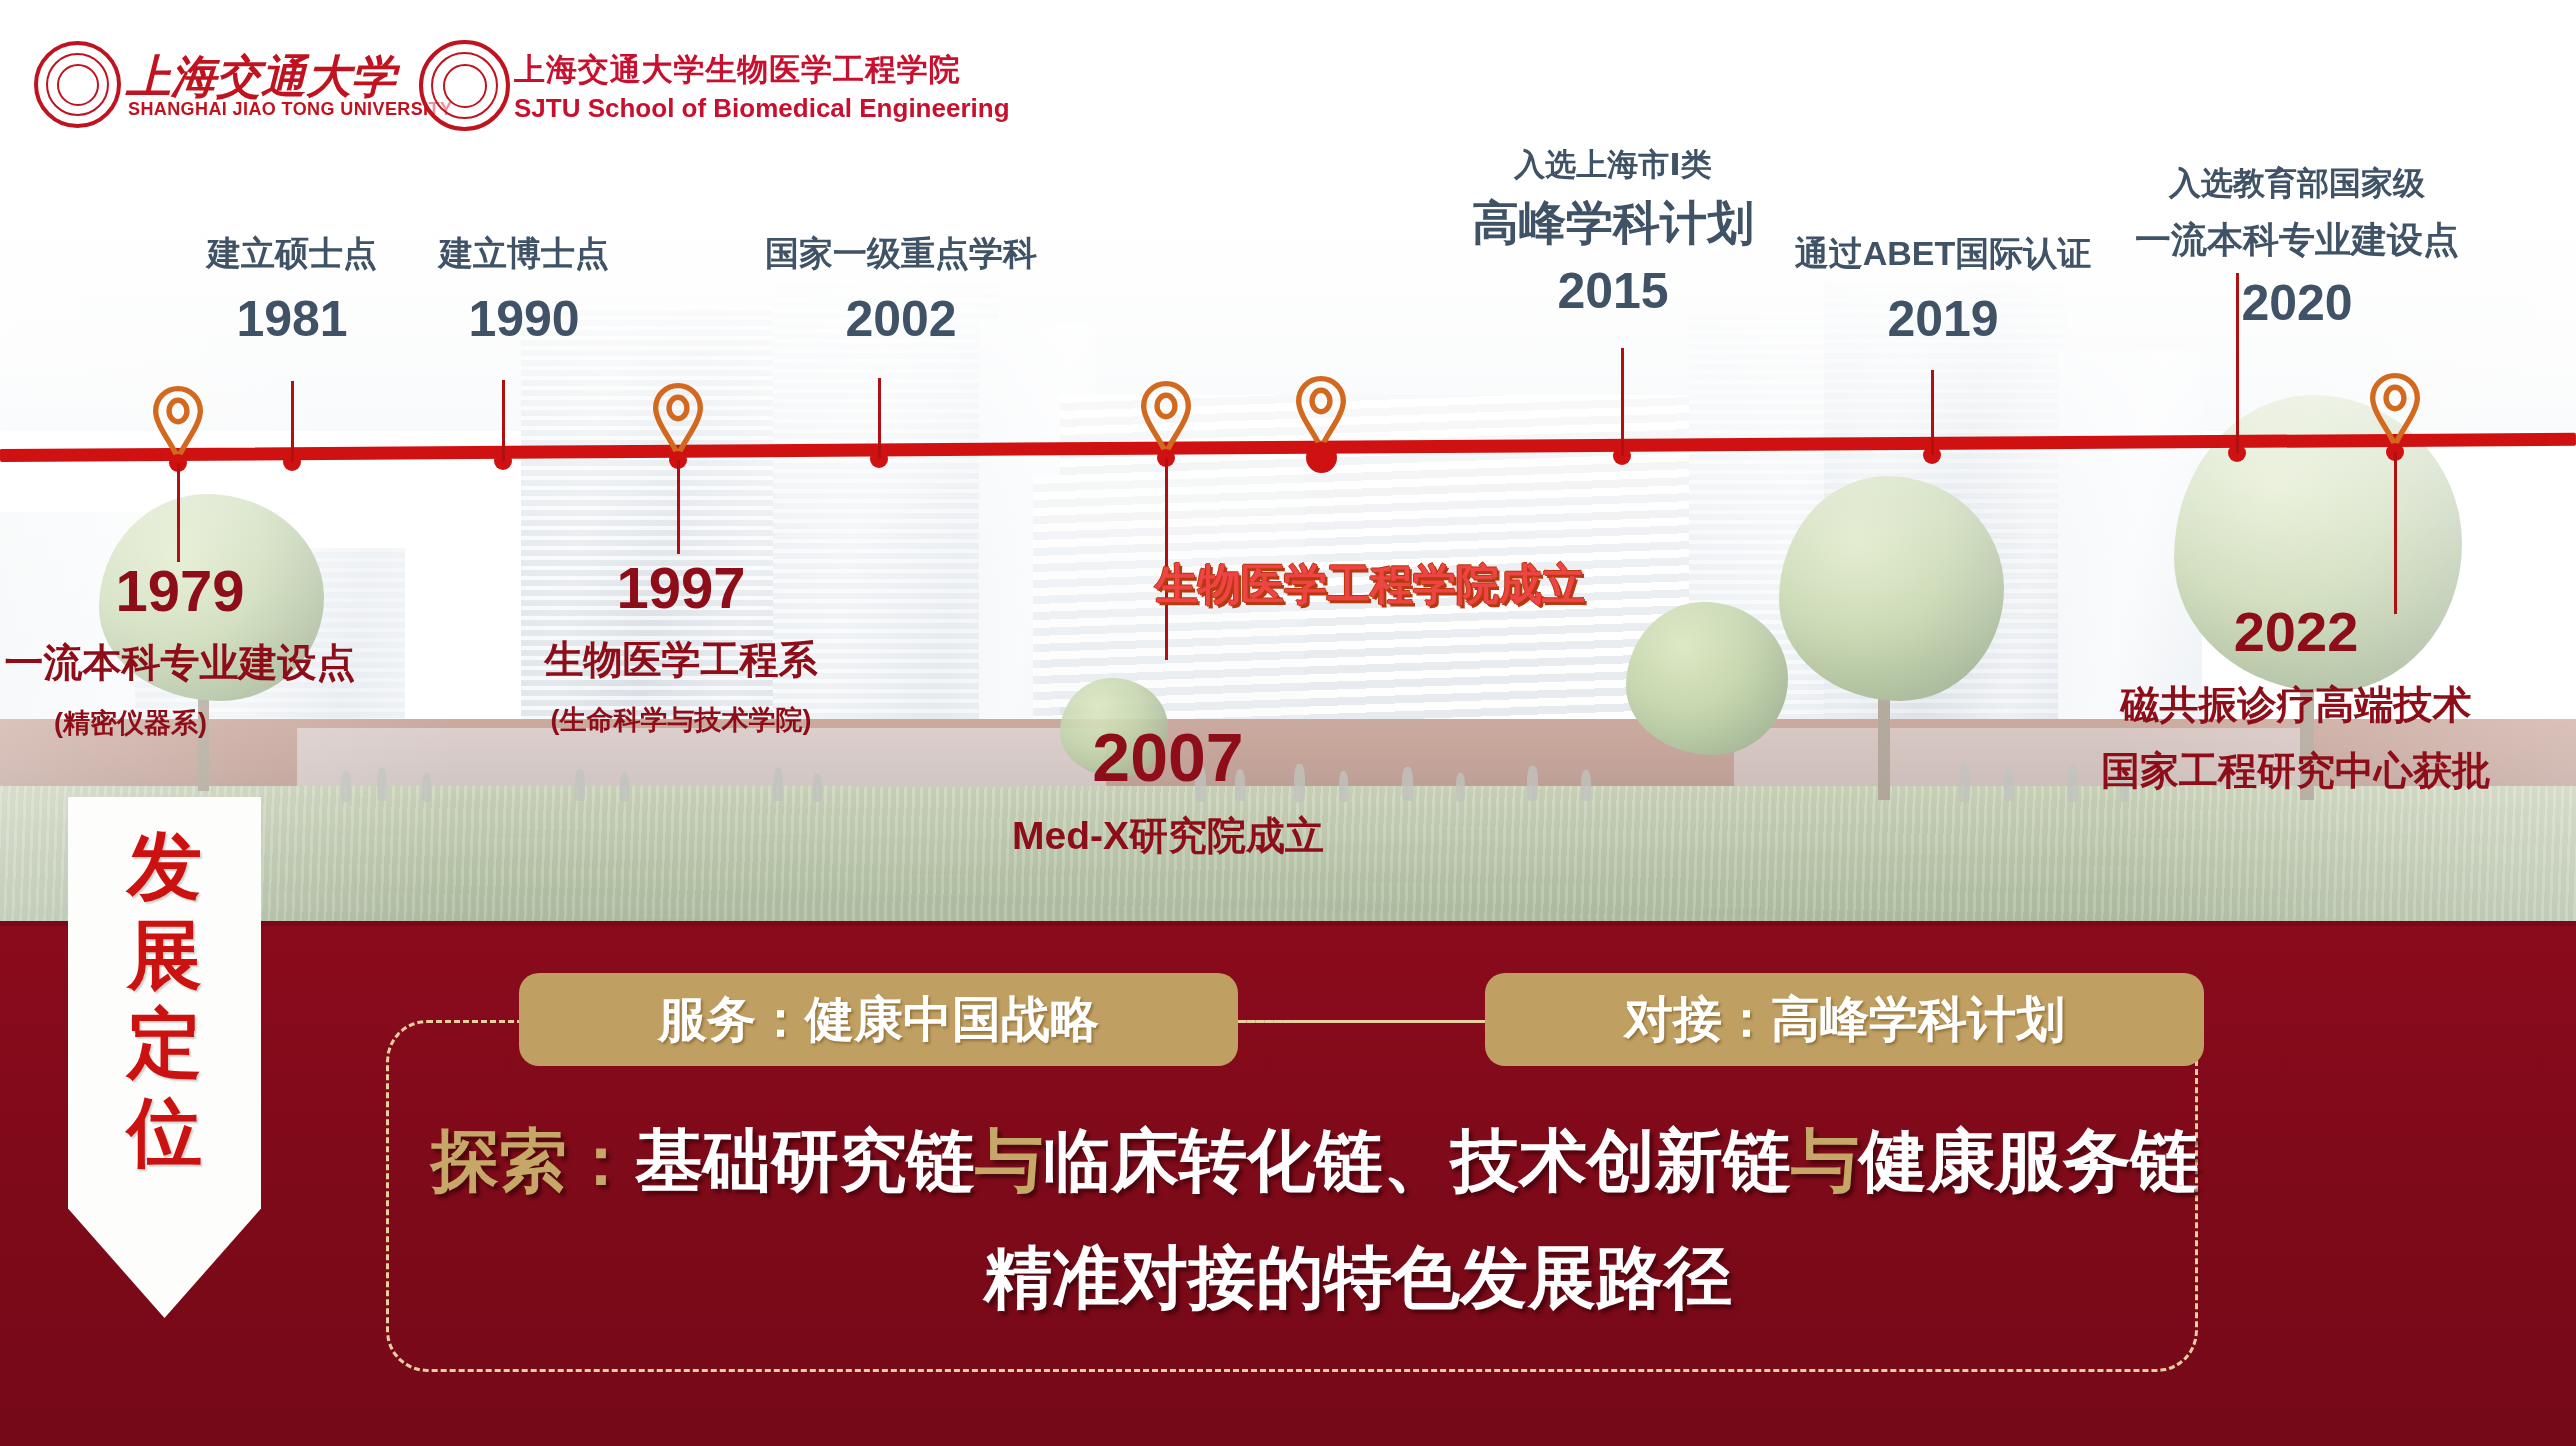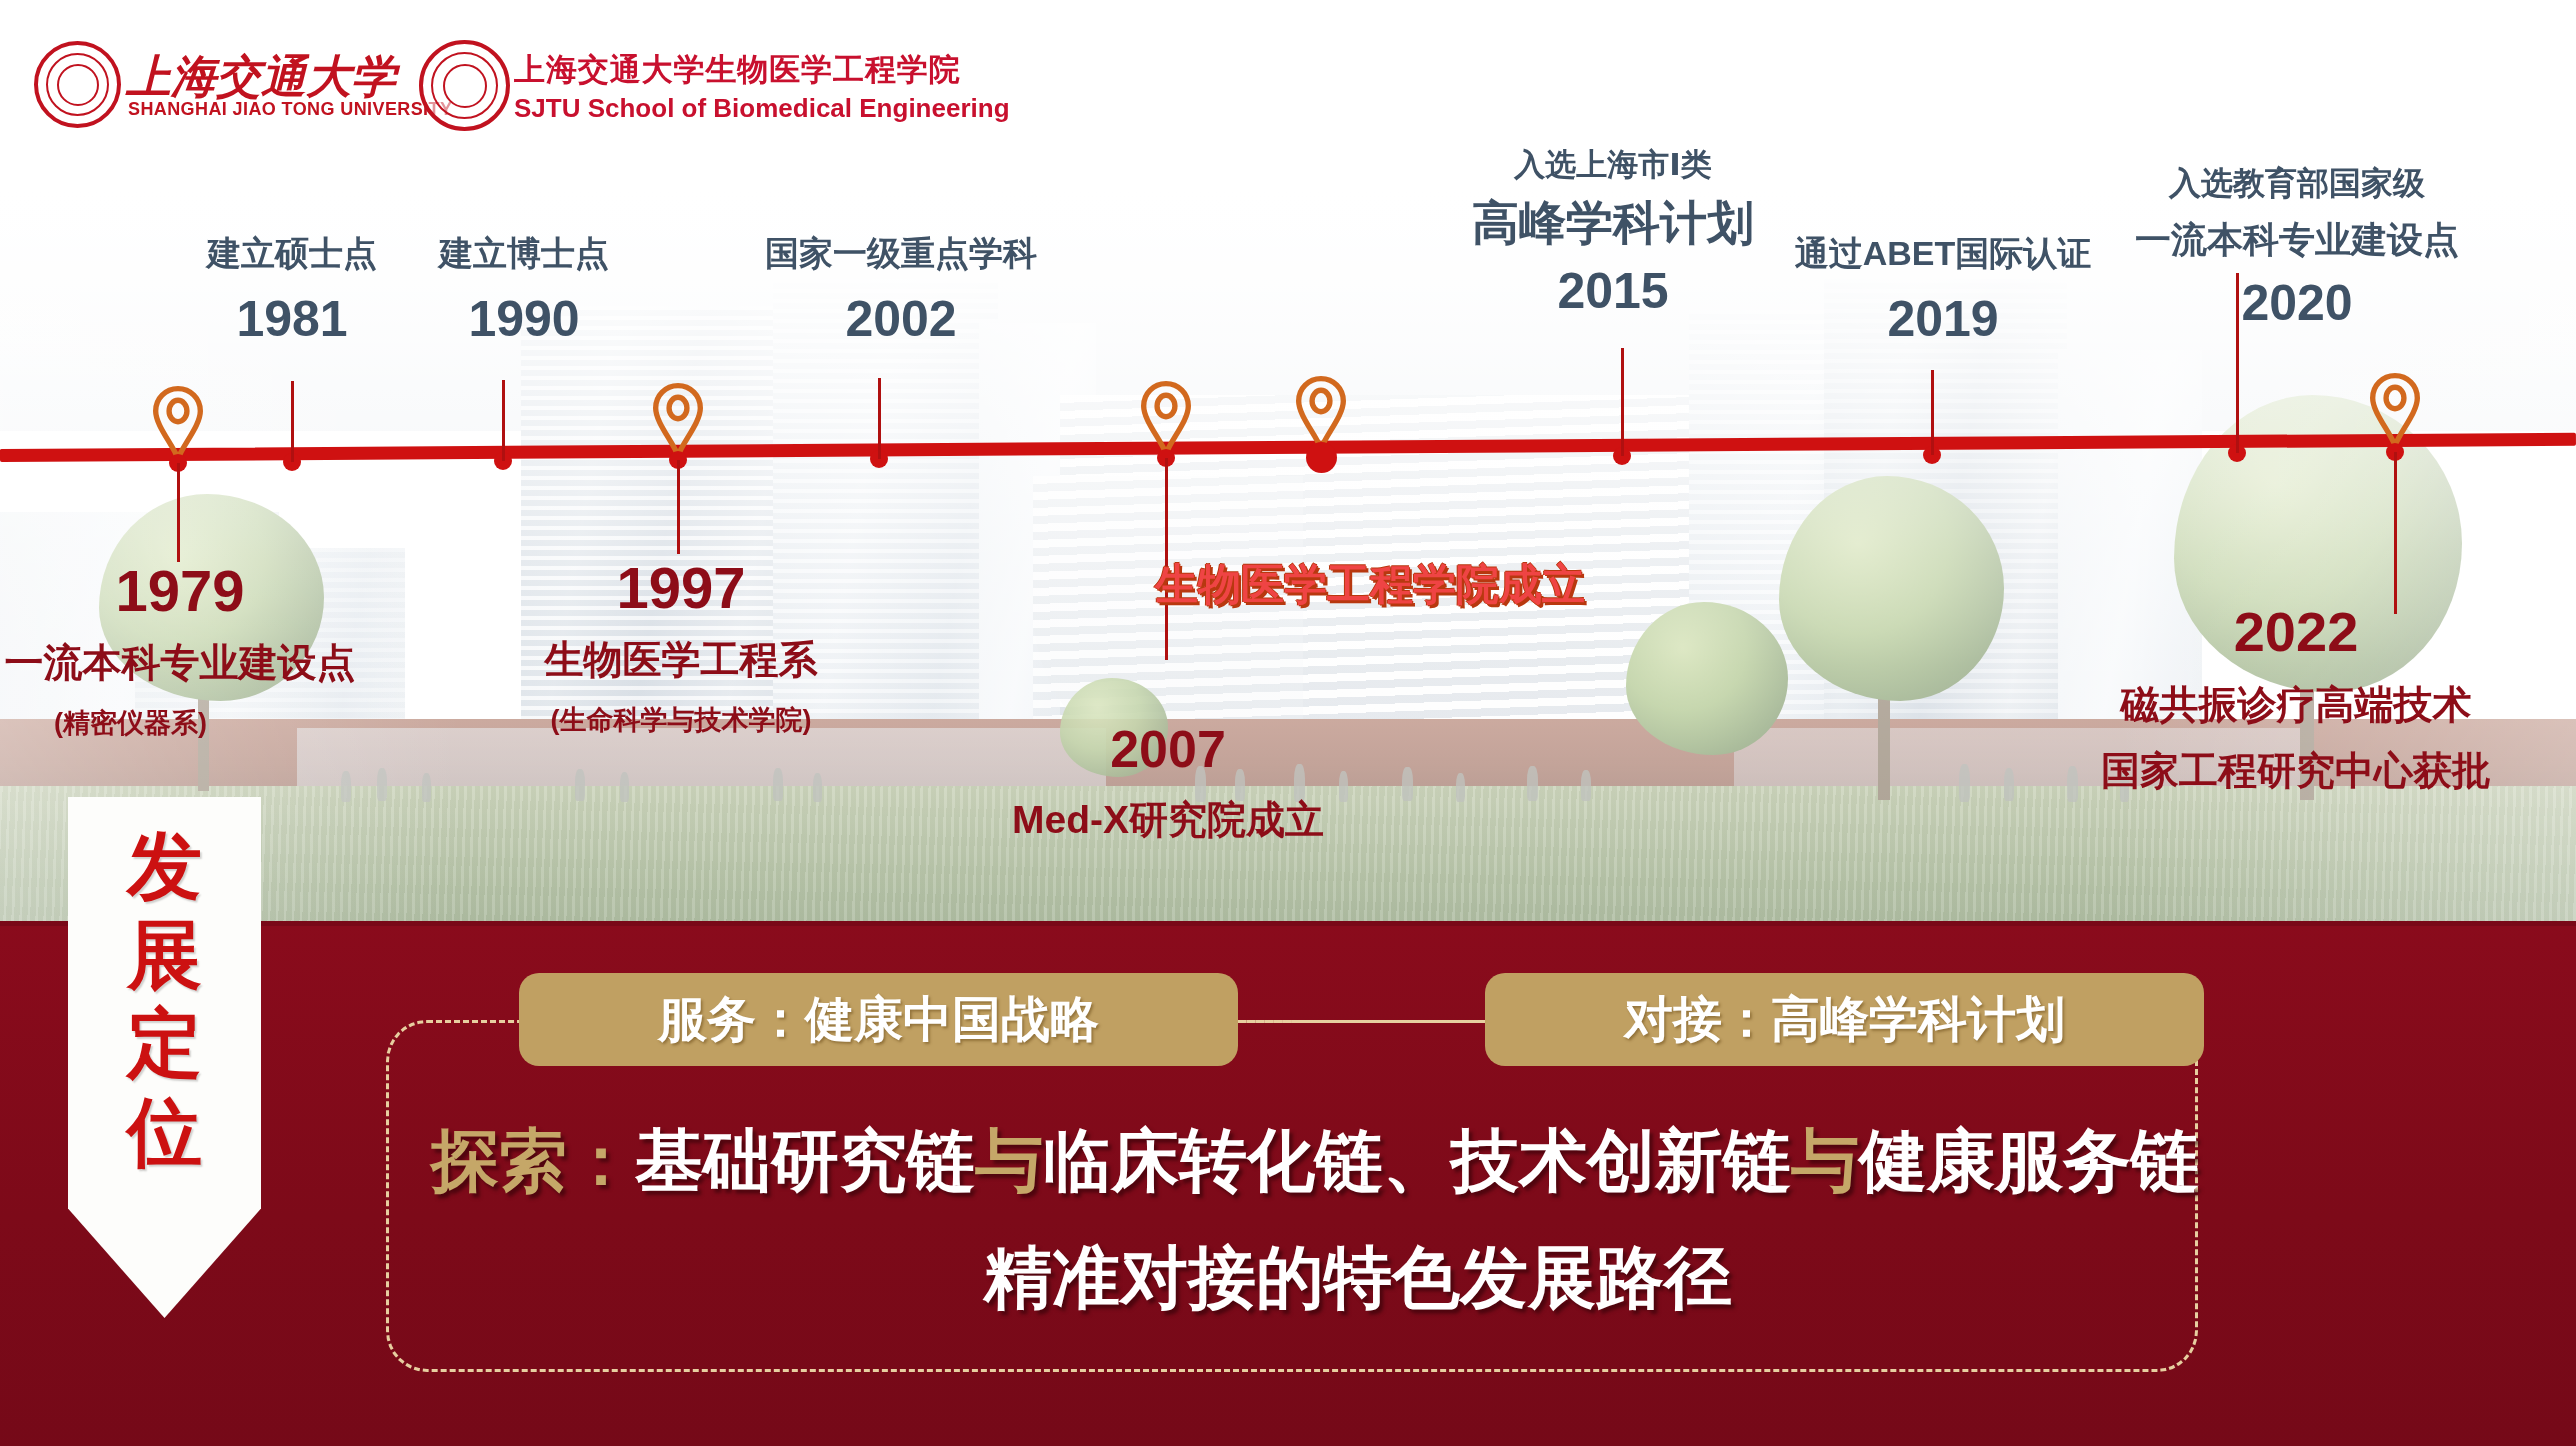--- a/index.html
+++ b/index.html
@@ -296,21 +296,21 @@
       <div class="pin" style="top:-77px;">
         <svg viewBox="0 0 62 84">
             <path d="M31 3C17 3 6 14 6 28c0 16 18 36 25 53 7-17 25-37 25-53C56 14 45 3 31 3z" fill="none" stroke="#d2691e" stroke-width="6"></path>
             <ellipse cx="31" cy="28" rx="10" ry="12" fill="none" stroke="#d2691e" stroke-width="6"></ellipse>
           </svg>
       </div>
       <div class="dot"></div>
       <div class="stem down" style="height:202px;"></div>
     </div>
     <div class="lab-bot" style="left:1168px;top:714px;">
-      <div class="yr" style="font-size:52px;">2007</div>
+      <div class="yr" style="font-size:68px;">2007</div>
       <div class="cap" style="font-size:39px;margin-top:21.6px;">Med-X研究院成立</div>
     </div>
 
     <div class="node" style="left:1321px;top:448px;">
       <div class="pin" style="top:-81px;">
         <svg viewBox="0 0 62 84">
             <path d="M31 3C17 3 6 14 6 28c0 16 18 36 25 53 7-17 25-37 25-53C56 14 45 3 31 3z" fill="none" stroke="#d2691e" stroke-width="6"></path>
             <ellipse cx="31" cy="28" rx="10" ry="12" fill="none" stroke="#d2691e" stroke-width="6"></ellipse>
           </svg>
       </div>

